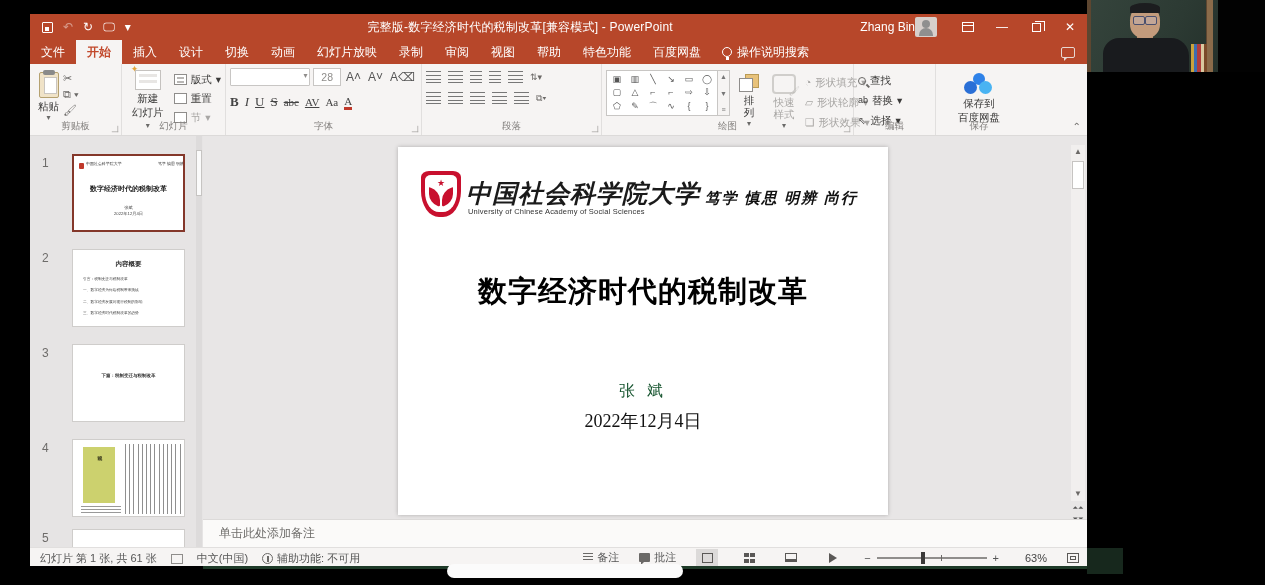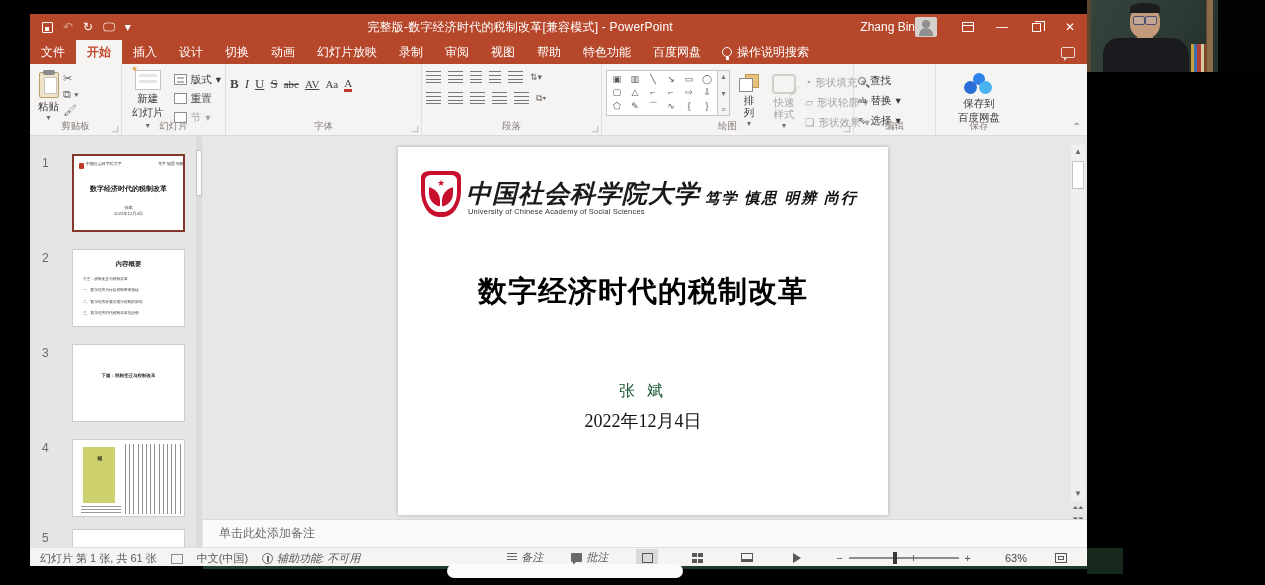--- a/index.html
+++ b/index.html
@@ -87,21 +87,21 @@
                    font-size:9px; color:#555; padding:1px; }
   .sg-scroll { width:12px; height:46px; border:1px solid #c8c6c4; border-left:none; background:#f6f4f3;
                display:flex; flex-direction:column; align-items:center; justify-content:space-between; font-size:7px; color:#777; padding:2px 0; }
   .arrange-icon { width:20px; height:18px; position:relative; margin-top:2px; }
   .arrange-icon:before { content:""; position:absolute; right:0; top:0; width:12px; height:12px; background:#e8c27a; border:1px solid #b99a55; }
   .arrange-icon:after { content:""; position:absolute; left:0; bottom:0; width:12px; height:12px; background:#fff; border:1px solid #8f8d8b; }
   .qs-icon { width:24px; height:20px; border:2px solid #d0cecb; border-radius:4px; position:relative; margin-top:2px; }
   .qs-icon:after { content:"🖌"; position:absolute; right:-6px; bottom:-4px; font-size:9px; opacity:.5; }
   .shapefx { display:flex; flex-direction:column; gap:4px; padding-top:5px; }
 
-  .edit-col { display:flex; flex-direction:column; gap:4px; padding-top:5px;font-family:Liberation Serif, serif; }
+  .edit-col { display:flex; flex-direction:column; gap:4px; padding-top:5px; }
   .mag { width:8px; height:8px; border:1.4px solid #6b6967; border-radius:50%; position:relative; display:inline-block; }
   .mag:after { content:""; position:absolute; left:7px; top:7px; width:4px; height:1.5px; background:#6b6967; transform:rotate(45deg); }
   .baidu-icon { position:relative; width:30px; height:22px; margin-top:3px; }
   .baidu-icon i { position:absolute; border-radius:50%; }
   .baidu-icon .c1 { left:9px; top:0; width:12px; height:12px; background:#2f82e8; }
   .baidu-icon .c2 { left:0; top:8px; width:13px; height:13px; background:#2a6fd6; }
   .baidu-icon .c3 { left:15px; top:8px; width:13px; height:13px; background:#49b3f2; }
   .ribbon-collapse { position:absolute; right:6px; bottom:3px; font-size:10px; color:#6b6967; }
 
   
@@ -155,22 +155,22 @@
 
   .notesbar { position:absolute; left:173px; top:505px; width:884px; height:28px; background:#fbfaf9; border-top:1px solid #dcdad9; display:flex; align-items:center; }
   .notes-ph { font-size:12px; color:#6e6c6a; padding-left:16px; }
 
   .statusbar { position:absolute; left:0; top:533px; width:100%; height:19px; background:#f6f4f3; border-top:1px solid #e1dfde;
                display:flex; align-items:flex-end; font-size:11px; color:#555; }
   .sb-left { display:flex; align-items:center; gap:14px; padding-left:10px; }
   .sb-ico { width:12px; height:10px; border:1px solid #8f8d8b; position:relative; }
   .acc-circ { width:11px; height:11px; border:1.2px solid #6b6967; border-radius:50%; display:inline-block; position:relative; }
   .acc-circ:after { content:""; position:absolute; left:4px; top:2px; width:2px; height:6px; background:#6b6967; }
-  .sb-right { margin-left:auto; display:flex; align-items:center; gap:28px; padding-right:20px; }
-  .sb-btn { display:flex; align-items:center; gap:4px;font-style:italic; }
+  .sb-right { margin-left:auto; display:flex; align-items:center; gap:20px; padding-right:8px; }
+  .sb-btn { display:flex; align-items:center; gap:4px; }
   .note-ico { width:10px; height:9px; background:repeating-linear-gradient(to bottom,#6b6967 0 1px,transparent 1px 3px); }
   .cmt-ico { width:11px; height:9px; background:#6b6967; border-radius:1px; position:relative; }
   .cmt-ico:after { content:""; position:absolute; left:2px; bottom:-3px; border-left:3px solid #6b6967; border-bottom:3px solid transparent; }
   .view-ico { width:22px; height:17px; display:flex; align-items:center; justify-content:center; }
   .view-ico.active { background:#dcdad9; }
   .vi-norm { width:11px; height:10px; border:1px solid #5a5856; }
   .vi-grid { width:11px; height:10px; background:
       linear-gradient(#5a5856,#5a5856) 0 0/5px 4px no-repeat,
       linear-gradient(#5a5856,#5a5856) 6px 0/5px 4px no-repeat,
       linear-gradient(#5a5856,#5a5856) 0 6px/5px 4px no-repeat,
@@ -291,20 +291,27 @@
                 <span class="mini-box"></span>
                 <span>重置</span>
               </span>
             <span class="srow-btn dim"><span class="mini-box"></span><span>节</span> ▾</span>
           </div>
         </div>
         <div class="rg-label">幻灯片</div>
       </div>
 
       <div class="rgroup" style="width:196px">
+        <div class="fontrow">
+          <span class="fontname"></span>
+          <span class="fontsize">28</span>
+          <span class="fbtn">A˄</span>
+          <span class="fbtn">A˅</span>
+          <span class="fbtn">A⌫</span>
+        </div>
         <div class="togglerow">
           <span class="tg b">B</span>
           <span class="tg i">I</span>
           <span class="tg u">U</span>
           <span class="tg s">S</span>
           <span class="tg s small">abc</span>
           <span class="tg small u">AV</span>
           <span class="tg small">Aa</span>
           <span class="tg small" style="border-bottom:3px solid #c0392b">A</span>
         </div>

